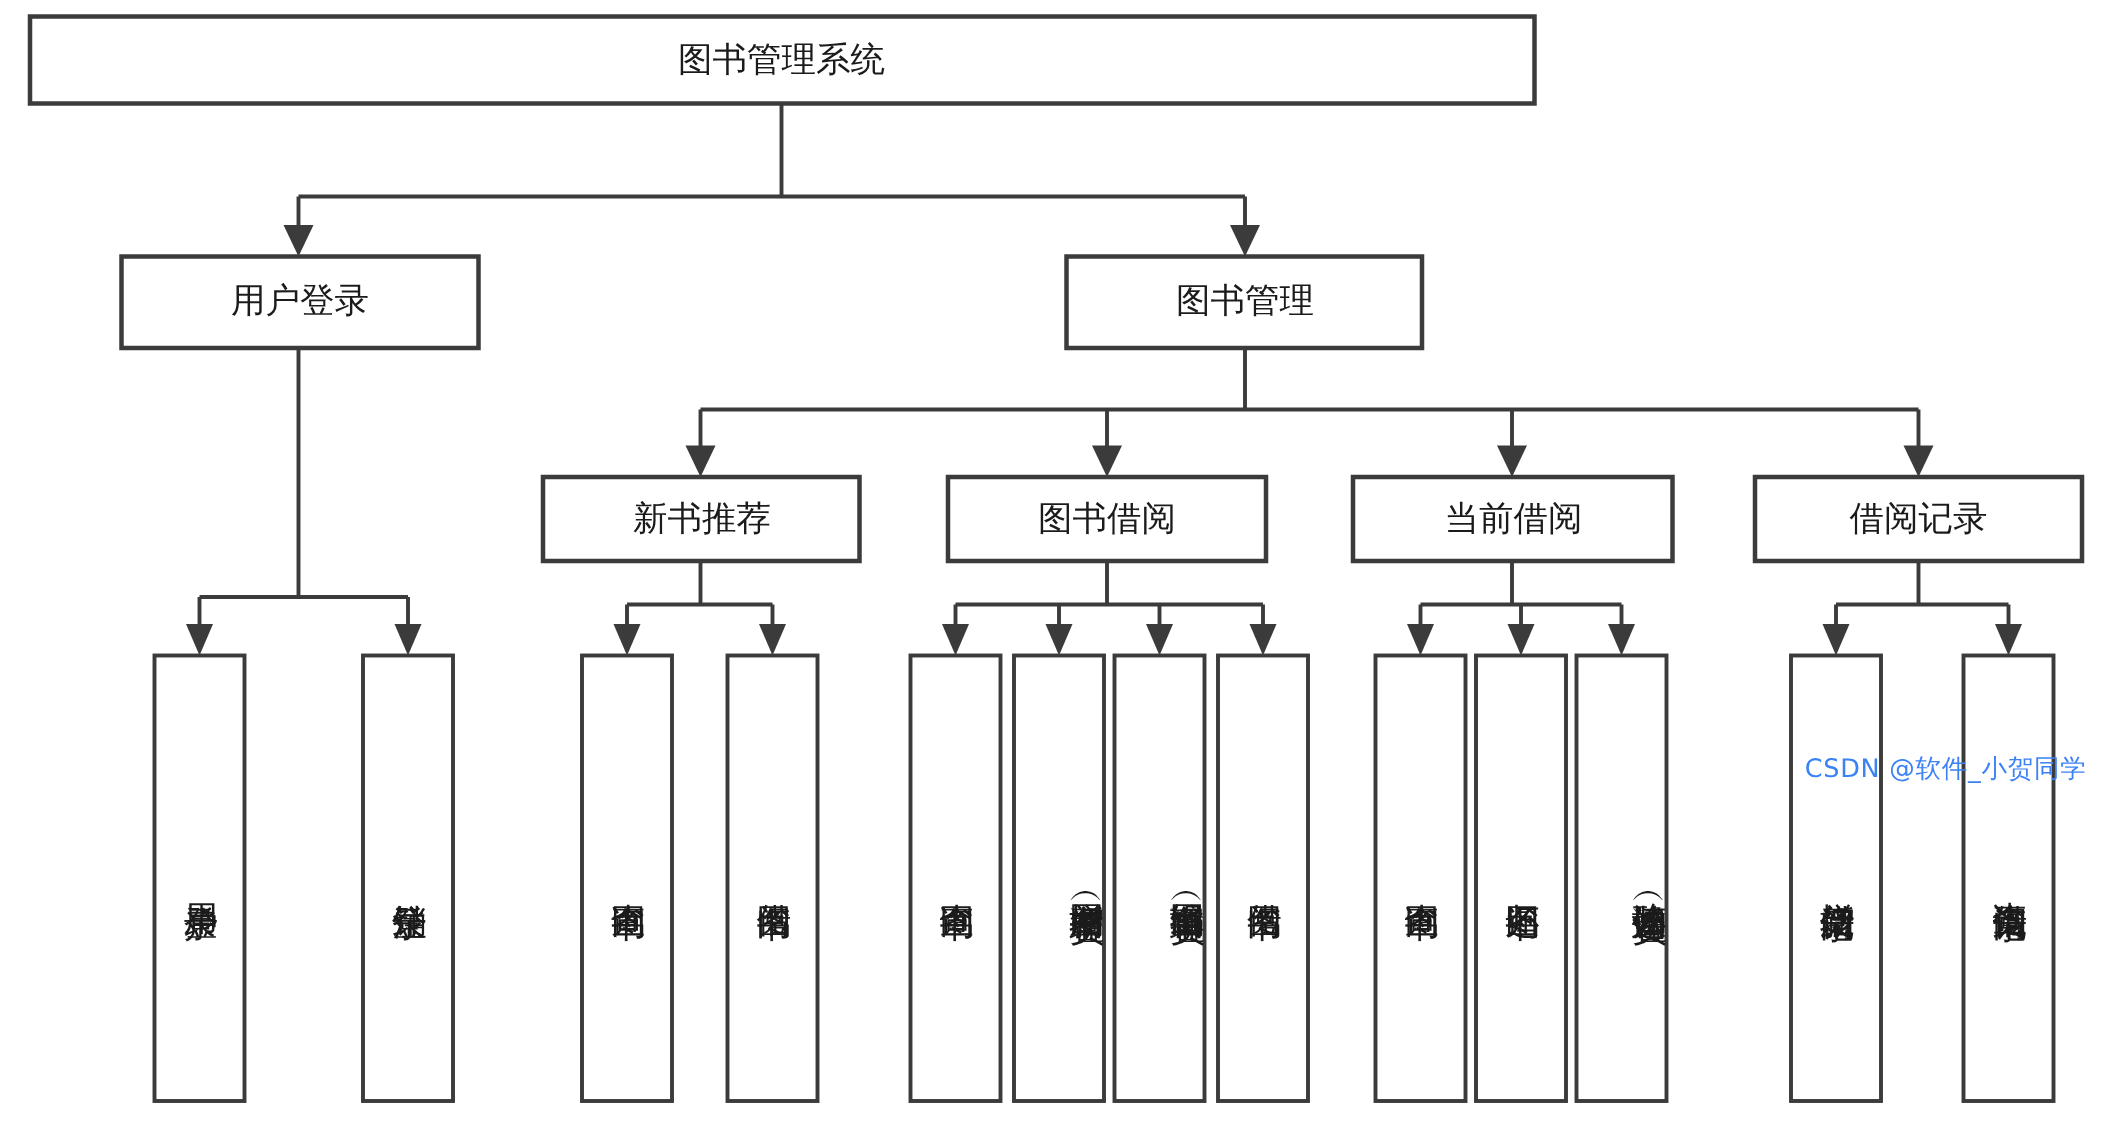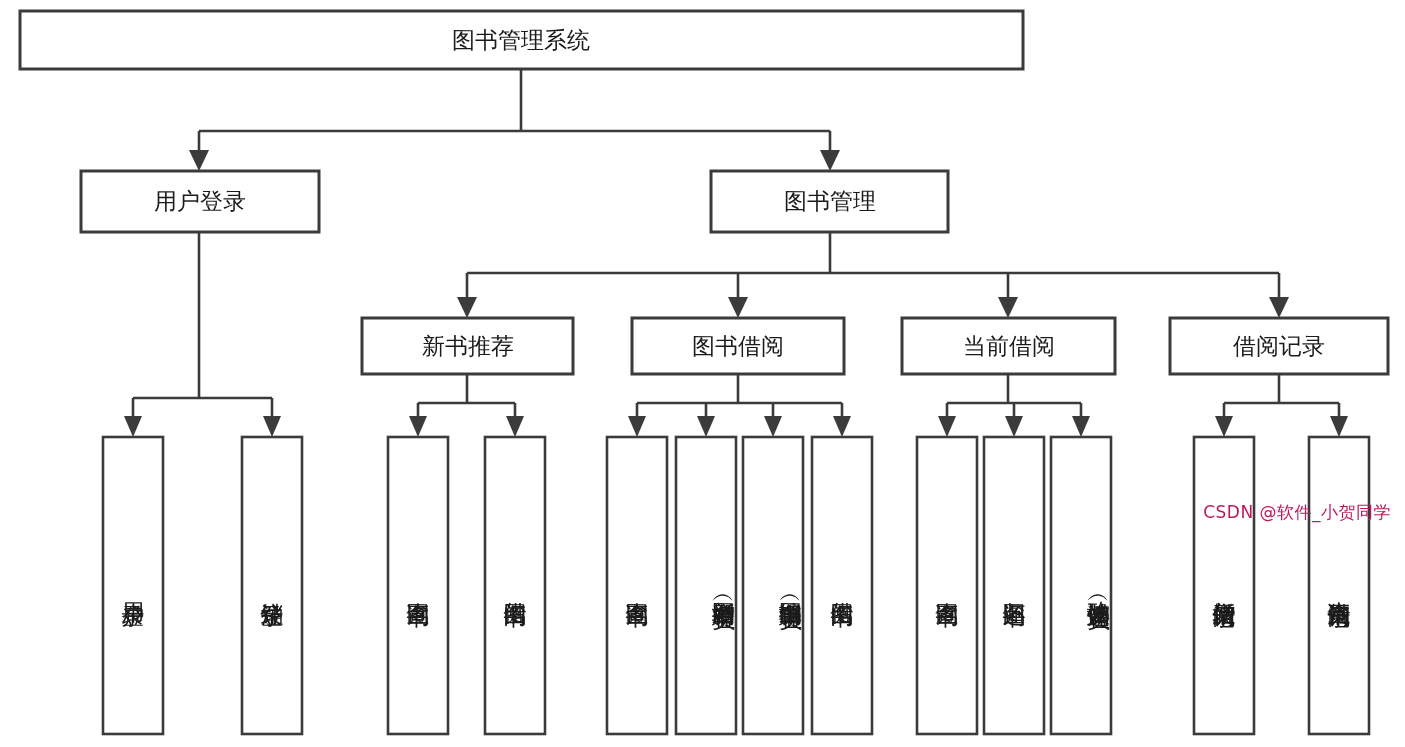--- a/index.html
+++ b/index.html
@@ -70,21 +70,21 @@
     text-align: center;
     white-space: nowrap;
     pointer-events: none;
   }
   .watermark {
     position: absolute;
     right: 14px;
     bottom: 6px;
     font-family: "DejaVu Sans", "Liberation Sans", sans-serif;
     font-size: 17px;
-    color: #be185d;
+    color: #3b82f6;
     letter-spacing: 0.5px;
     white-space: nowrap;
   }
 </style>
 </head>
 <body>
 
 <div id="diagram-root">
 
   <svg id="tree-svg" viewBox="0 0 1405 747">

